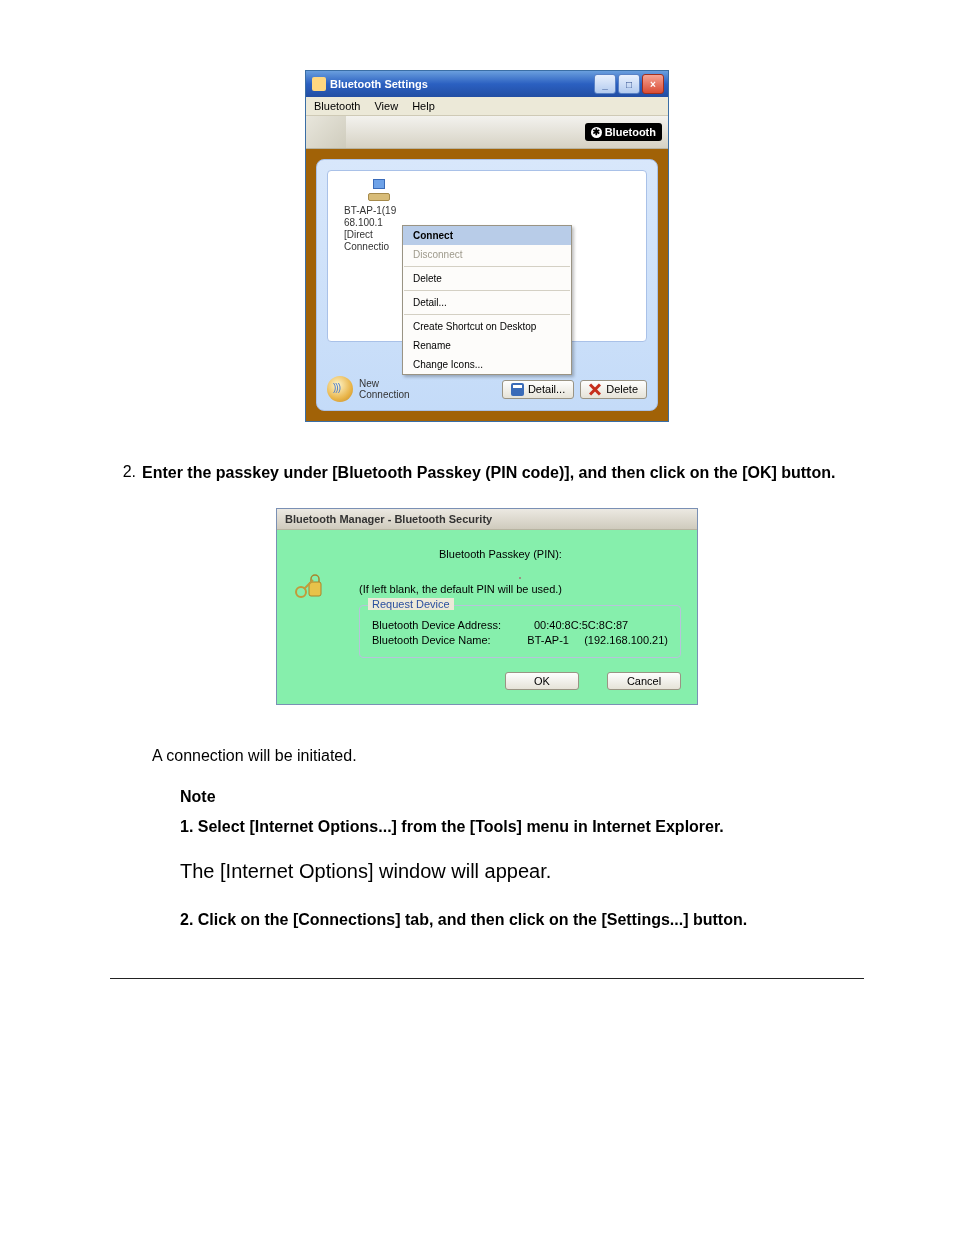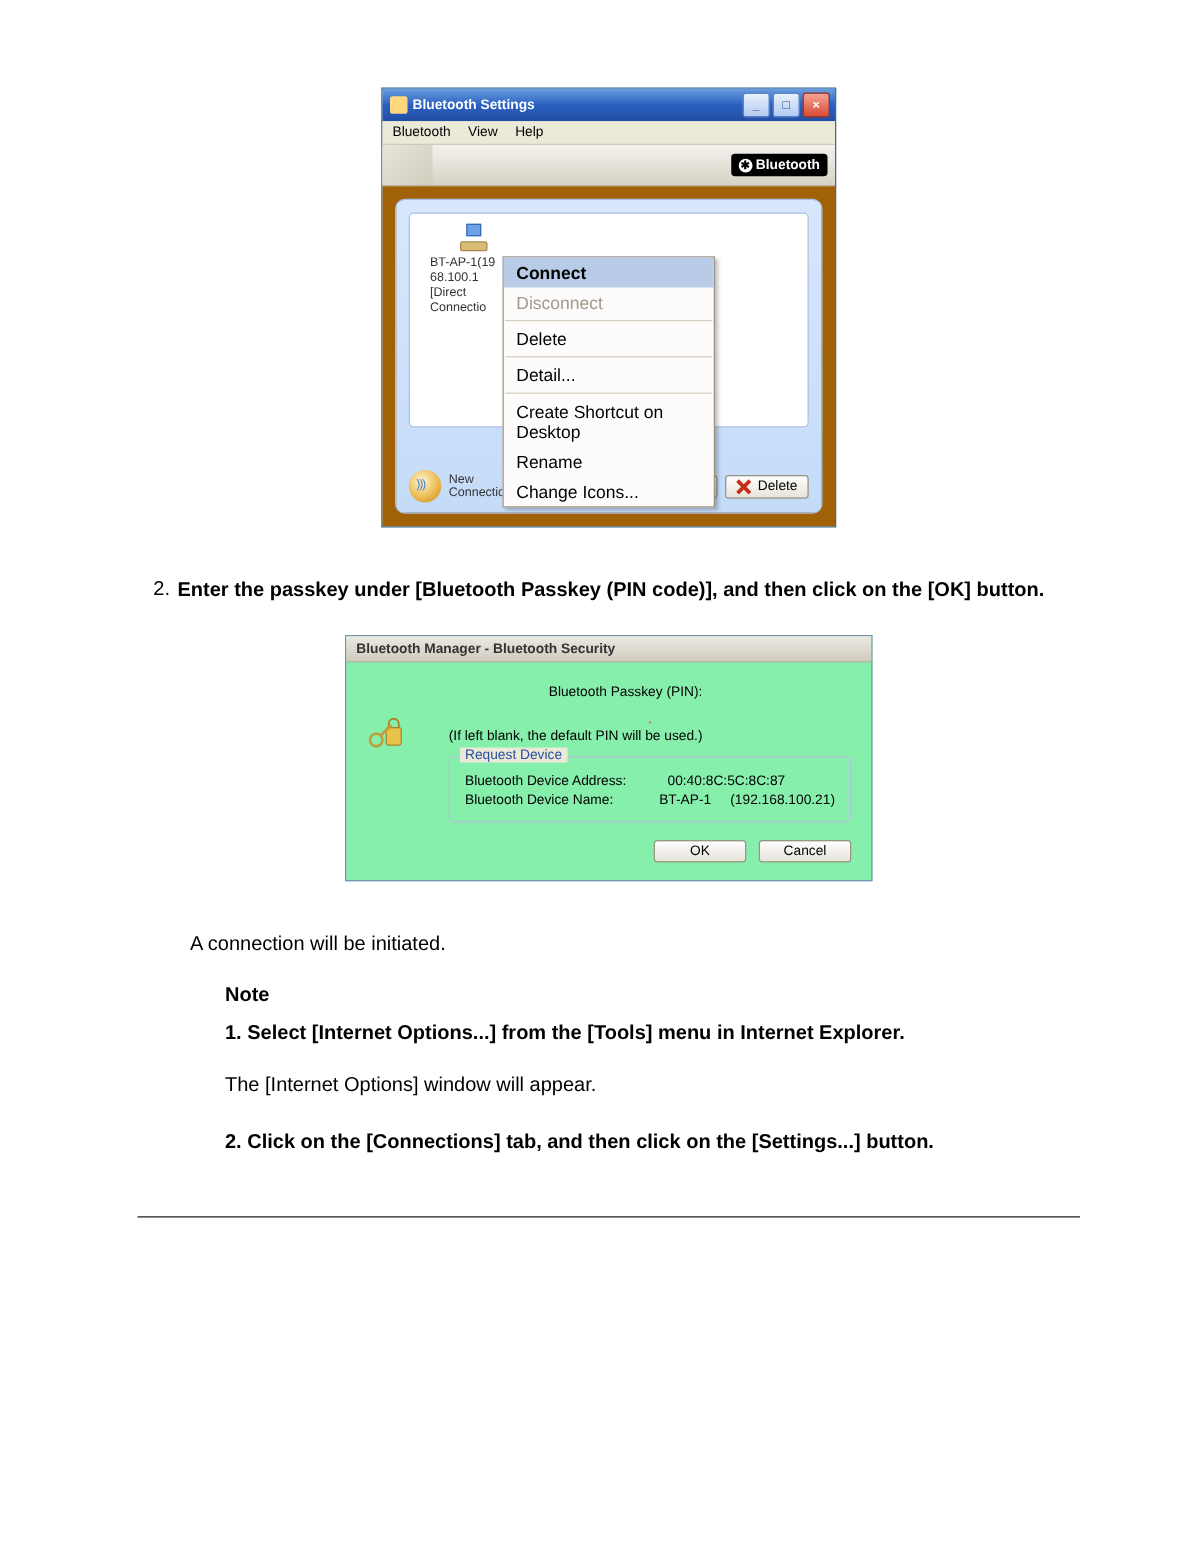--- a/index.html
+++ b/index.html
@@ -159,27 +159,27 @@
     border: 1px solid #a68a4a;
     border-radius: 2px;
   }
   .bt-device-label {
     line-height: 1.2;
     text-align: left;
     padding-left: 2px;
   }
   .context-menu {
     position: absolute;
-    top: 34px;
+    top: 54px;
     left: 74px;
     width: 168px;
     background: #fdfcfa;
     border: 1px solid #9a9484;
     box-shadow: 2px 2px 3px rgba(0,0,0,0.25);
-    font-size: 14px;
+    font-size: 10px;
     z-index: 10;
   }
   .cm-item {
     padding: 4px 10px;
     cursor: default;
   }
   .cm-item.selected {
     background: #b8cce8;
     font-weight: bold;
   }
@@ -351,21 +351,21 @@
   }
   .sec-group-row .k {
     width: 162px;
   }
   .sec-group-row .v {
     flex: 1;
   }
   .sec-buttons {
     display: flex;
     justify-content: flex-end;
-    gap: 10px;
+    gap: 28px;
     padding: 0 16px 14px 0;
   }
   .sec-btn {
     width: 72px;
     text-align: center;
     background: linear-gradient(to bottom, #fefefe, #e6e3d8);
     border: 1px solid #9a9484;
     border-radius: 3px;
     padding: 2px 0;
     font-size: 11px;
@@ -389,21 +389,21 @@
     line-height: 1.35;
     margin-bottom: 24px;
   }
   .step-text {
     font-size: 16px;
     font-weight: bold;
     line-height: 1.35;
     margin-bottom: 20px;
   }
   .plain-text {
-    font-size: 16px;
+    font-size: 20px;
     line-height: 1.35;
     margin-bottom: 24px;
   }
   hr.page-rule {
     border: none;
     border-top: 1.5px solid #222;
     margin: 48px 0 0 0;
   }
 </style>
 </head>

